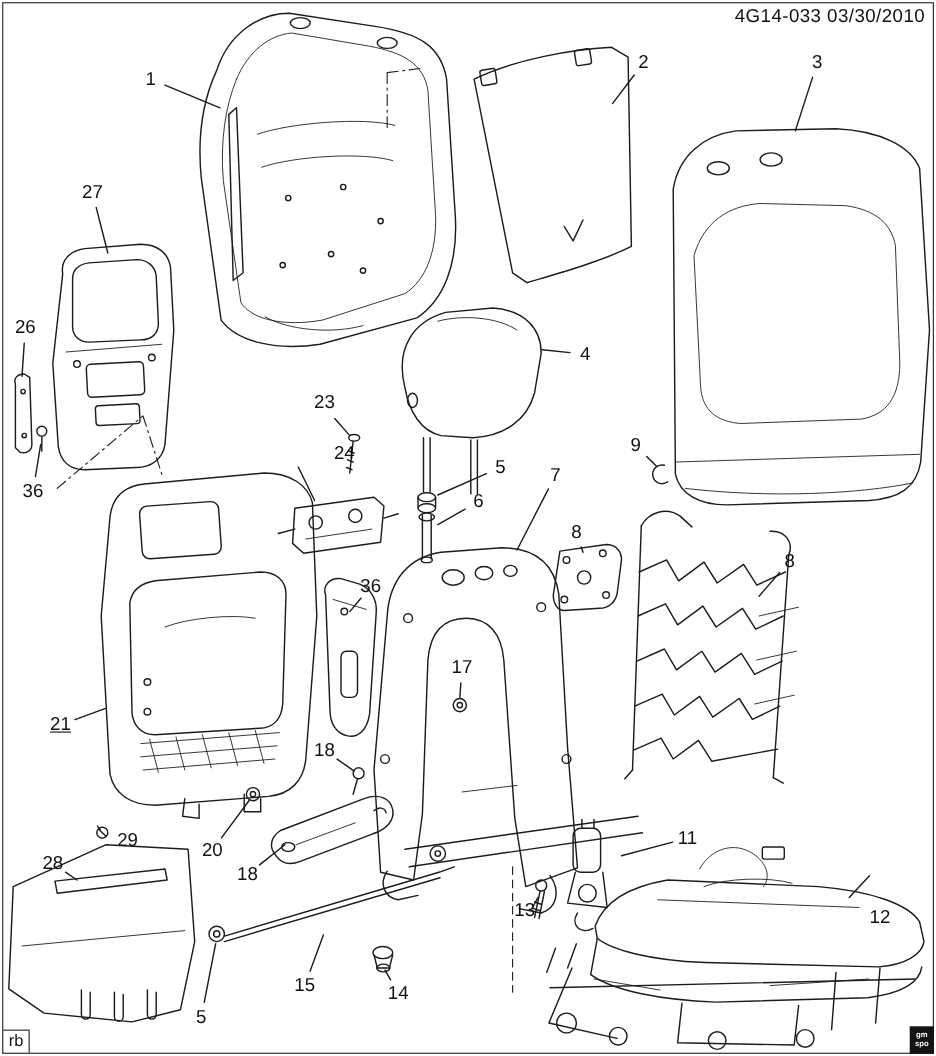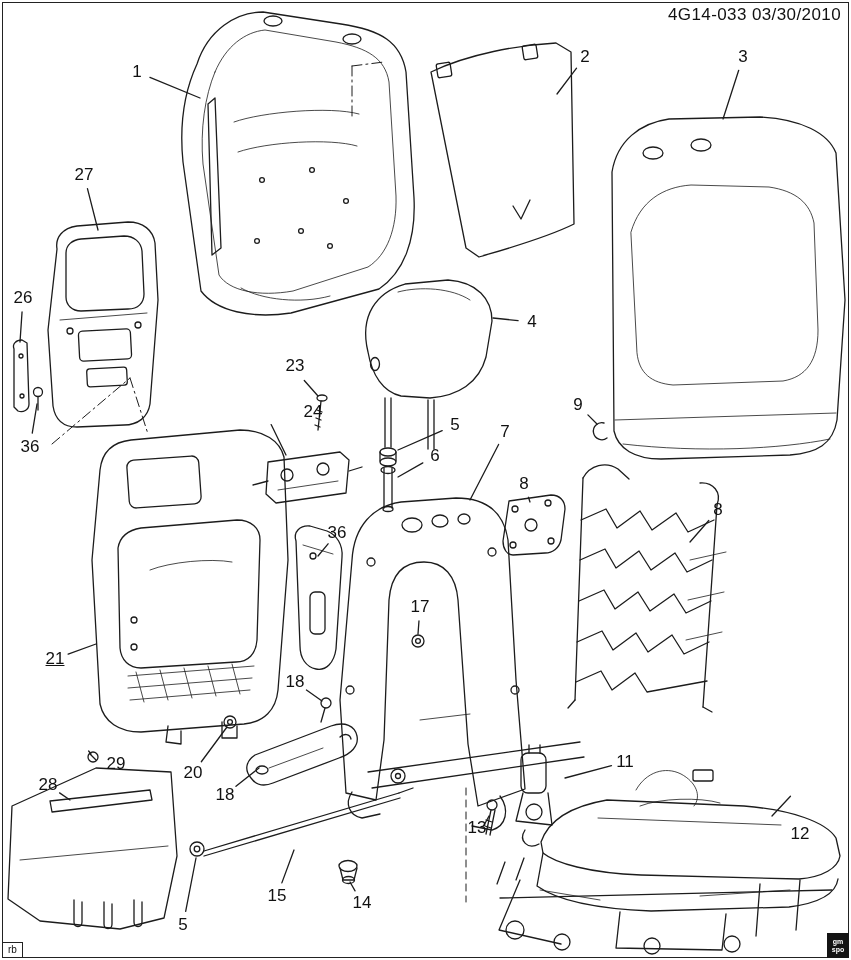--- a/index.html
+++ b/index.html
@@ -9,21 +9,21 @@
   .frame { position:absolute; inset:2px; border:1.3px solid #222; pointer-events:none; }
   .title { position:absolute; top:5px; right:10px; font-size:17px; letter-spacing:0.4px; color:#111; }
   svg.art { position:absolute; left:0; top:0; }
   .ink { stroke:#1c1c1c; fill:none; stroke-width:1.3; stroke-linecap:round; stroke-linejoin:round; }
   .thin { stroke-width:0.8; }
   .dash { stroke-dasharray:7 5; stroke-width:1; }
   .dashdot { stroke-dasharray:10 4 2 4; stroke-width:1; }
   .callout-labels { position:absolute; inset:0; pointer-events:none; }
   .callout { position:absolute; transform:translate(-50%,-50%); font-size:17px; color:#111; }
   .corner-left { position:absolute; left:2px; bottom:2px; border:1.3px solid #222;
-                 padding:1px 5px 2px; font-size:10px; background:#fff;margin-top:32px; }
+                 padding:1px 5px 2px; font-size:15px; background:#fff;margin-top:32px; }
   .corner-right { position:absolute; right:2px; bottom:2px; width:22px; height:25px; background:#141414;
                   color:#fff; display:flex; flex-direction:column; align-items:center; justify-content:center;
                   font-size:7px; font-weight:bold; line-height:1.1; }
 </style>
 </head>
 <body>
 
 <div class="page">
   <div class="frame"></div>
 

